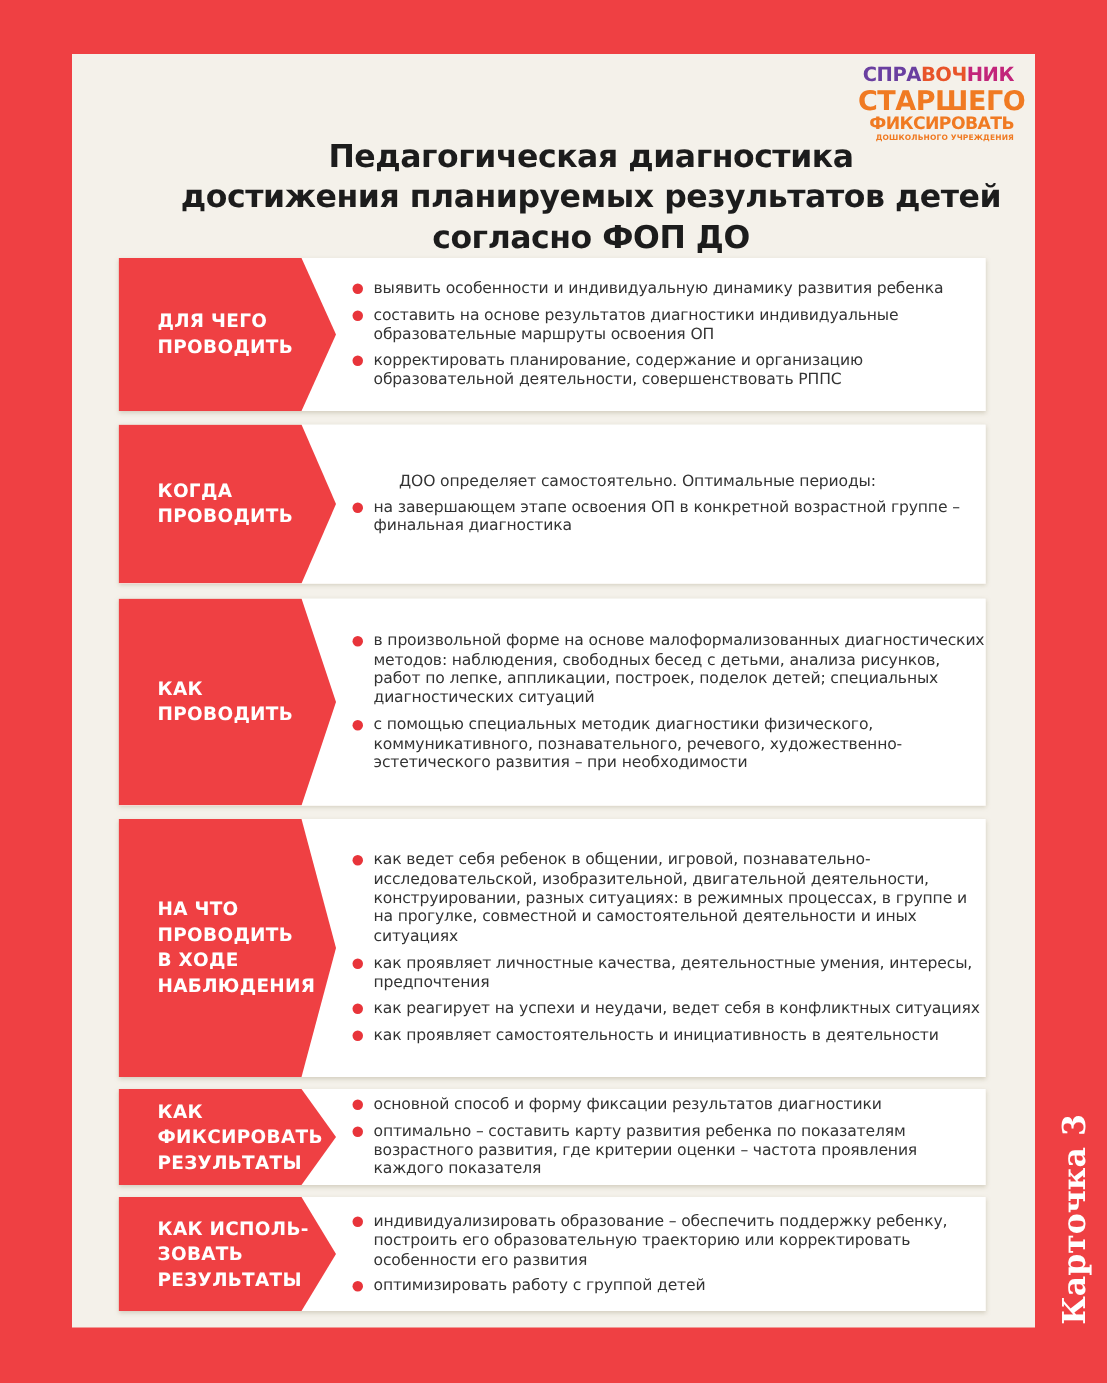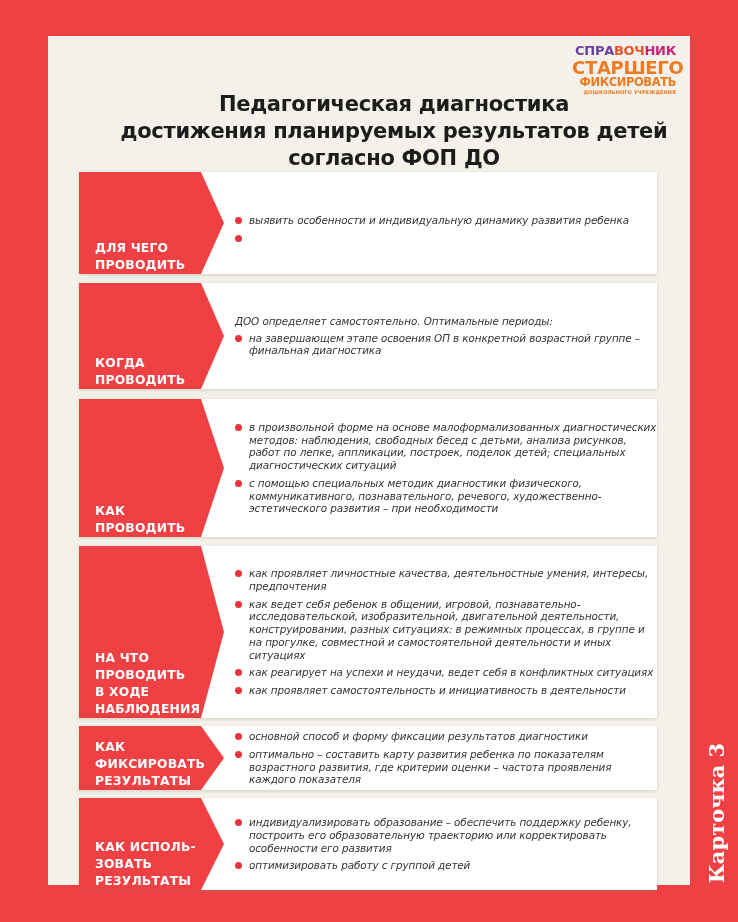--- a/index.html
+++ b/index.html
@@ -20,29 +20,29 @@
       position: absolute; left: 0; top: 55px; width: 692px; text-align: center;
       font-family: "DejaVu Sans", sans-serif; font-weight: bold; font-size: 21px; line-height: 27px;
       color: #1c1c1c; letter-spacing: -0.3px;
     }
     .title div { white-space: nowrap; }
 
     .row { position: absolute; left: 31px; width: 578px; display: flex; box-shadow: 0 1px 3px rgba(150,140,110,0.35); }
     .row .lab {
       position: relative; width: 145px; flex: 0 0 145px; background: #ef4043; color: #ffffff;
       font-weight: bold; font-size: 12.3px; line-height: 17px; letter-spacing: 0.2px;
-      display: flex; align-items: flex-end; padding-left: 16px;
+      display: flex; align-items: center; padding-left: 26px;
       clip-path: polygon(0 0, 122px 0, 145px 50%, 122px 100%, 0 100%);
     }
     .row .body {
       flex: 1; background: #ffffff; margin-left: -23px; padding: 0 0 0 34px;
       display: flex; flex-direction: column; justify-content: center;
-      font-size: 10.4px; line-height: 12.8px; color: #333333; letter-spacing: -0.1px; font-style: italic;
+      font-size: 10.4px; line-height: 12.8px; color: #333333; letter-spacing: -0.1px;
     }
-    .intro { margin-bottom: 4px; }
+    .intro { margin-bottom: 4px; margin-left: 31px; }
     ul.items { list-style: none; }
     ul.items li { position: relative; padding-left: 14px; margin-bottom: 5px; }
     ul.items li:last-child { margin-bottom: 0; }
     ul.items li .dot {
       position: absolute; left: 0; top: 3px; width: 7px; height: 7px; border-radius: 50%; background: #e8343a;
     }
 
     .vert {
       position: absolute; left: 694px; top: 740px; width: 44px; height: 145px;
     }
@@ -73,21 +73,22 @@
       <div class="row" style="top: 136px; height: 102px;">
         <div class="lab">
           <div>
             <div>ДЛЯ ЧЕГО</div>
             <div>ПРОВОДИТЬ</div>
           </div>
         </div>
         <div class="body">
           <ul class="items">
             <li><span class="dot"></span><span>выявить особенности и индивидуальную динамику развития ребенка</span></li>
-            <li><span class="dot"></span></li>
+            <li><span class="dot"></span><span>составить на основе результатов диагностики индивидуальные образовательные маршруты освоения ОП</span></li>
+            <li><span class="dot"></span><span>корректировать планирование, содержание и организацию образовательной деятельности, совершенствовать РППС</span></li>
           </ul>
         </div>
       </div>
       <div class="row" style="top: 247px; height: 106px;">
         <div class="lab">
           <div>
             <div>КОГДА</div>
             <div>ПРОВОДИТЬ</div>
           </div>
         </div>
@@ -116,43 +117,43 @@
         <div class="lab">
           <div>
             <div>НА ЧТО</div>
             <div>ПРОВОДИТЬ</div>
             <div>В ХОДЕ</div>
             <div>НАБЛЮДЕНИЯ</div>
           </div>
         </div>
         <div class="body">
           <ul class="items">
+            <li><span class="dot"></span><span>как ведет себя ребенок в общении, игровой, познавательно-исследовательской, изобразительной, двигательной деятельности, конструировании, разных ситуациях: в режимных процессах, в группе и на прогулке, совместной и самостоятельной деятельности и иных ситуациях</span></li>
             <li><span class="dot"></span><span>как проявляет личностные качества, деятельностные умения, интересы, предпочтения</span></li>
-            <li><span class="dot"></span><span>как ведет себя ребенок в общении, игровой, познавательно-исследовательской, изобразительной, двигательной деятельности, конструировании, разных ситуациях: в режимных процессах, в группе и на прогулке, совместной и самостоятельной деятельности и иных ситуациях</span></li>
             <li><span class="dot"></span><span>как реагирует на успехи и неудачи, ведет себя в конфликтных ситуациях</span></li>
             <li><span class="dot"></span><span>как проявляет самостоятельность и инициативность в деятельности</span></li>
           </ul>
         </div>
       </div>
       <div class="row" style="top: 690px; height: 64px;">
         <div class="lab">
           <div>
             <div>КАК</div>
             <div>ФИКСИРОВАТЬ</div>
             <div>РЕЗУЛЬТАТЫ</div>
           </div>
         </div>
         <div class="body">
           <ul class="items">
             <li><span class="dot"></span><span>основной способ и форму фиксации результатов диагностики</span></li>
             <li><span class="dot"></span><span>оптимально – составить карту развития ребенка по показателям возрастного развития, где критерии оценки – частота проявления каждого показателя</span></li>
           </ul>
         </div>
       </div>
-      <div class="row" style="top: 762px; height: 92px;">
+      <div class="row" style="top: 762px; height: 76px;">
         <div class="lab">
           <div>
             <div>КАК ИСПОЛЬ-</div>
             <div>ЗОВАТЬ</div>
             <div>РЕЗУЛЬТАТЫ</div>
           </div>
         </div>
         <div class="body">
           <ul class="items">
             <li><span class="dot"></span><span>индивидуализировать образование – обеспечить поддержку ребенку, построить его образовательную траекторию или корректировать особенности его развития</span></li>

